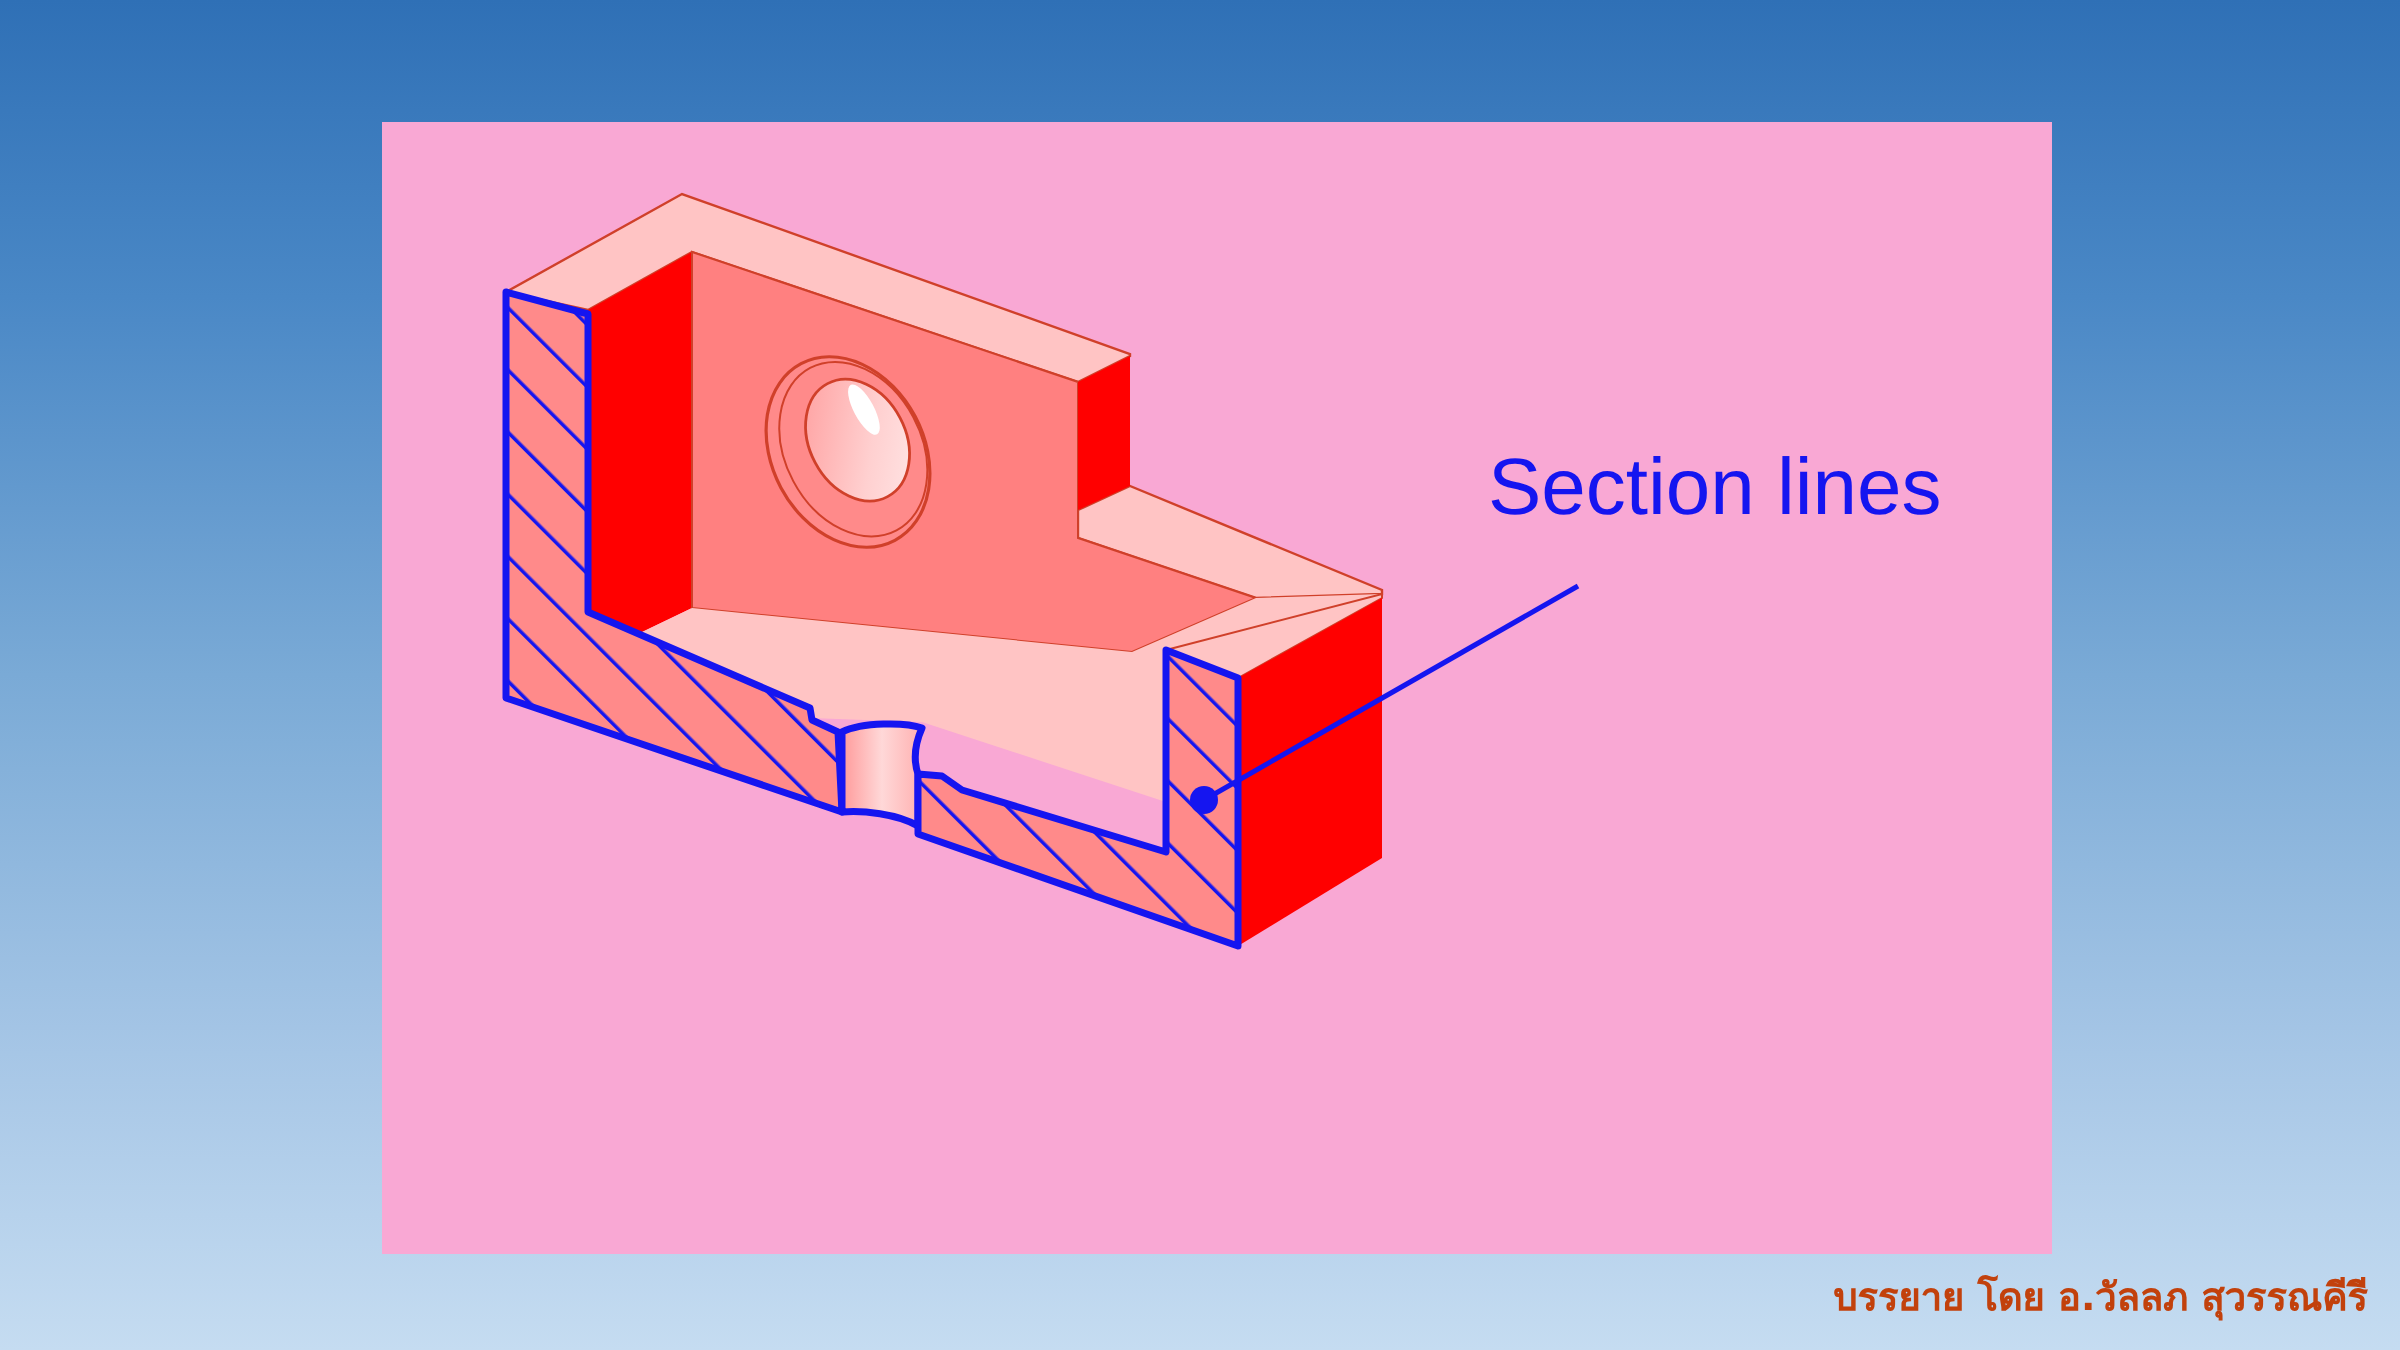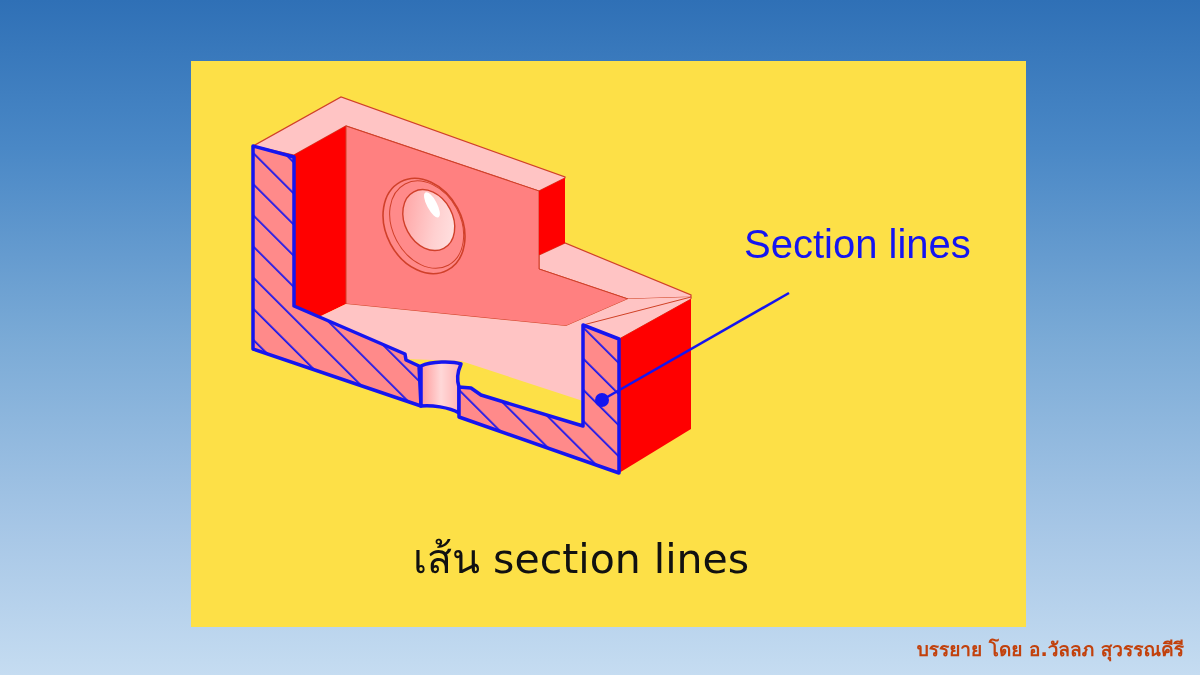--- a/index.html
+++ b/index.html
@@ -13,21 +13,21 @@
       overflow: hidden;
       background: linear-gradient(to bottom, #2f70b6 0%, #4a88c6 22%, #7aaad6 50%, #a6c6e6 78%, #c5dcf1 100%);
       font-family: "Liberation Sans", sans-serif;
     }
     .panel {
       position: absolute;
       left: 191px;
       top: 61px;
       width: 835px;
       height: 566px;
-      background: #fde047;
+      background: #f9a8d4;
       text-align: center;
     }
     .figure-svg {
       position: absolute;
       left: 0;
       top: 0;
       width: 835px;
       height: 566px;
     }
     .callout-label {
@@ -120,16 +120,15 @@
 
     <path d="M268,326 L280,327 L290,334 L392,365 L392,264 L428,278 L428,412 L268,356 Z" fill="url(#hatch)" stroke="#1515f0" stroke-width="3.5" stroke-linejoin="round"></path>
 
     <g>
       <line x1="411" y1="339" x2="598" y2="232" stroke="#1515f0" stroke-width="2.5"></line>
       <circle cx="411" cy="339" r="7" fill="#1515f0"></circle>
     </g>
   </svg>
 
   <div class="callout-label">Section lines</div>
-  <div class="caption">เส้น section lines</div>
 </div>
 
 <div class="credit">บรรยาย โดย อ.วัลลภ สุวรรณคีรี</div>
 
 </body></html>

